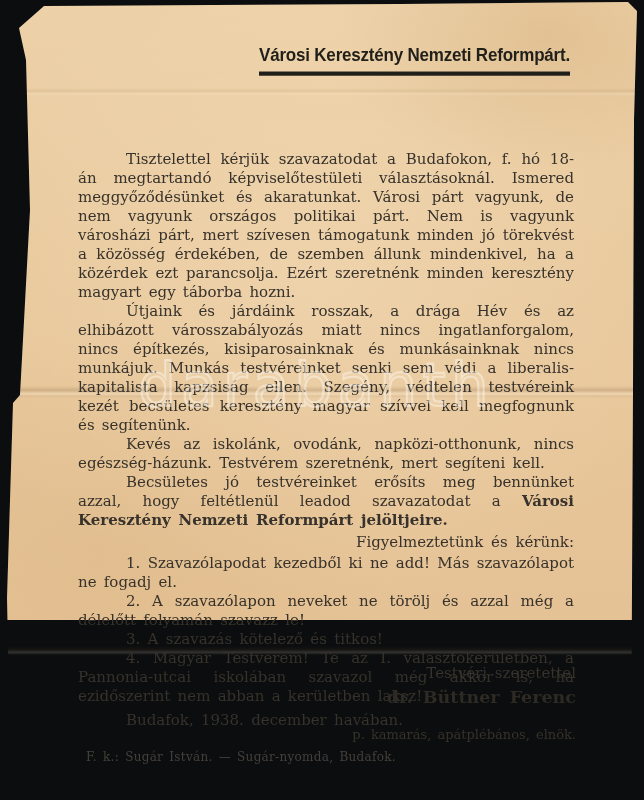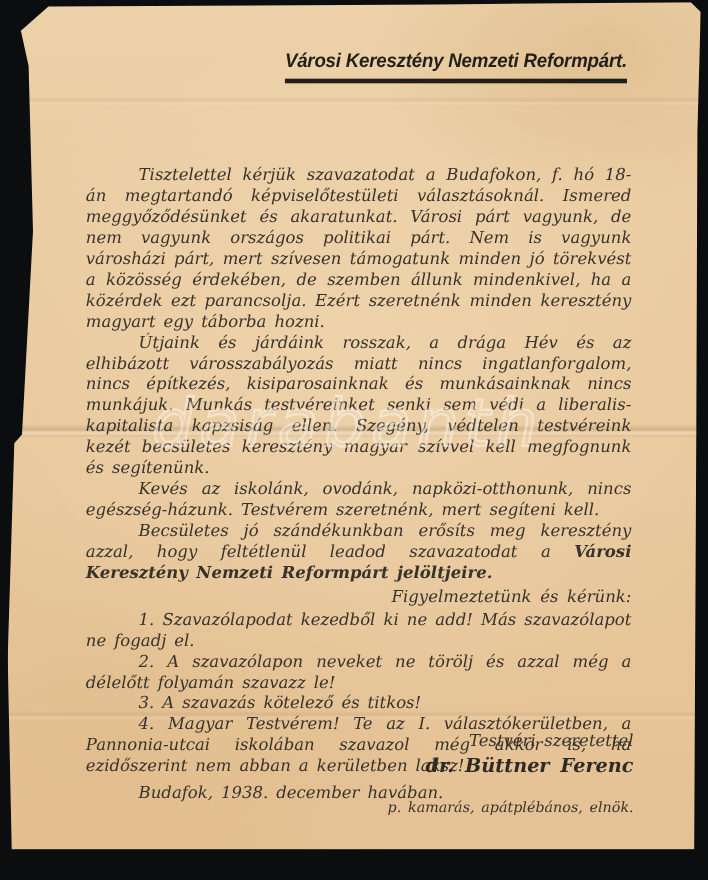--- a/index.html
+++ b/index.html
@@ -2,33 +2,32 @@
 <html><head>
 <meta charset="utf-8">
 <style>
   html,body{margin:0;padding:0;}
   body{
     width:644px;height:800px;position:relative;overflow:hidden;
     background:#0b0d0f;
     font-family:"DejaVu Serif", serif;
   }
   #paper{
-    position:absolute;left:0;top:0;width:644px;height:772px;
+    position:absolute;left:0;top:0;width:644px;height:620px;
     background:
       radial-gradient(ellipse 300px 200px at 85% 6%, rgba(196,156,100,0.28), transparent 70%),
       radial-gradient(ellipse 420px 320px at 15% 88%, rgba(208,168,112,0.20), transparent 70%),
       radial-gradient(ellipse 500px 400px at 50% 45%, rgba(255,240,214,0.25), transparent 80%),
       linear-gradient(180deg,#edd1a8 0%, #e9c99d 40%, #e5c295 100%);
     clip-path: polygon(
       44px 6px, 400px 4px, 628px 2px, 637px 11px,
       634px 120px, 633px 392px, 631px 789px,
       470px 793px, 60px 792px, 11px 788px,
       7px 598px, 13px 403px, 20px 395px, 30px 210px, 26px 60px, 19px 28px
     );
-    font-style: italic;
   }
   .crease{position:absolute;left:0;right:0;pointer-events:none;}
   .crease-1{top:88px;height:8px;
     background:linear-gradient(to bottom, rgba(122,92,52,0) 0%, rgba(122,92,52,0.10) 40%, rgba(255,242,215,0.18) 70%, rgba(122,92,52,0) 100%);}
   .crease-2{top:386px;height:12px;
     background:linear-gradient(to bottom, rgba(110,80,45,0) 0%, rgba(110,80,45,0.20) 35%, rgba(255,244,220,0.30) 65%, rgba(110,80,45,0.08) 85%, rgba(110,80,45,0) 100%);}
   .crease-3{top:646px;height:9px;
     background:linear-gradient(to bottom, rgba(122,92,52,0) 0%, rgba(122,92,52,0.10) 40%, rgba(255,242,215,0.16) 70%, rgba(122,92,52,0) 100%);}
 
   .party-header{
@@ -85,30 +84,31 @@
   <div class="crease crease-2"></div>
   <div class="crease crease-3"></div>
 
   <div class="party-header">Városi Keresztény Nemzeti Reformpárt.</div>
 
 
   <div class="body-text">
     <p>Tisztelettel kérjük szavazatodat a Budafokon, f. hó 18-án megtartandó képviselőtestületi választásoknál. Ismered meggyőződésünket és akaratunkat. Városi párt vagyunk, de nem vagyunk országos politikai párt. Nem is vagyunk városházi párt, mert szívesen támogatunk minden jó törekvést a közösség érdekében, de szemben állunk mindenkivel, ha a közérdek ezt parancsolja. Ezért szeretnénk minden keresztény magyart egy táborba hozni.</p>
     <p>Útjaink és járdáink rosszak, a drága Hév és az elhibázott városszabályozás miatt nincs ingatlanforgalom, nincs építkezés, kisiparosainknak és munkásainknak nincs munkájuk. Munkás testvéreinket senki sem védi a liberalis-kapitalista kapzsiság ellen. Szegény, védtelen testvéreink kezét becsületes keresztény magyar szívvel kell megfognunk és segítenünk.</p>
     <p>Kevés az iskolánk, ovodánk, napközi-otthonunk, nincs egészség-házunk. Testvérem szeretnénk, mert segíteni kell.</p>
-    <p><span>Becsületes jó szándékunkban erősíts meg keresztény azzal, hogy feltétlenül leadod szavazatodat a </span><span class="bold">Városi Keresztény Nemzeti Reformpárt jelöltjeire.</span></p>
+    <p><span>Becsületes jó testvéreinket erősíts meg bennünket azzal, hogy feltétlenül leadod szavazatodat a </span><span class="bold">Városi Keresztény Nemzeti Reformpárt jelöltjeire.</span></p>
     <p class="warning-heading">Figyelmeztetünk és kérünk:</p>
     <p>1. Szavazólapodat kezedből ki ne add! Más szavazólapot ne fogadj el.</p>
     <p>2. A szavazólapon neveket ne törölj és azzal még a délelőtt folyamán szavazz le!</p>
     <p>3. A szavazás kötelező és titkos!</p>
     <p>4. Magyar Testvérem! Te az I. választókerületben, a Pannonia-utcai iskolában szavazol még akkor is, ha ezidőszerint nem abban a kerületben laksz!</p>
     <p class="dateline">Budafok, 1938. december havában.</p>
   </div>
 
   <div class="closing">
     <div class="salutation">Testvéri szeretettel</div>
     <div class="sig-name">dr. Büttner Ferenc</div>
     <div class="sig-title">p. kamarás, apátplébános, elnök.</div>
   </div>
 
+  <div class="imprint">F. k.: Sugár István. — Sugár-nyomda, Budafok.</div>
 
   <div class="watermark">darabanth</div>
 </div>
 
 </body></html>

